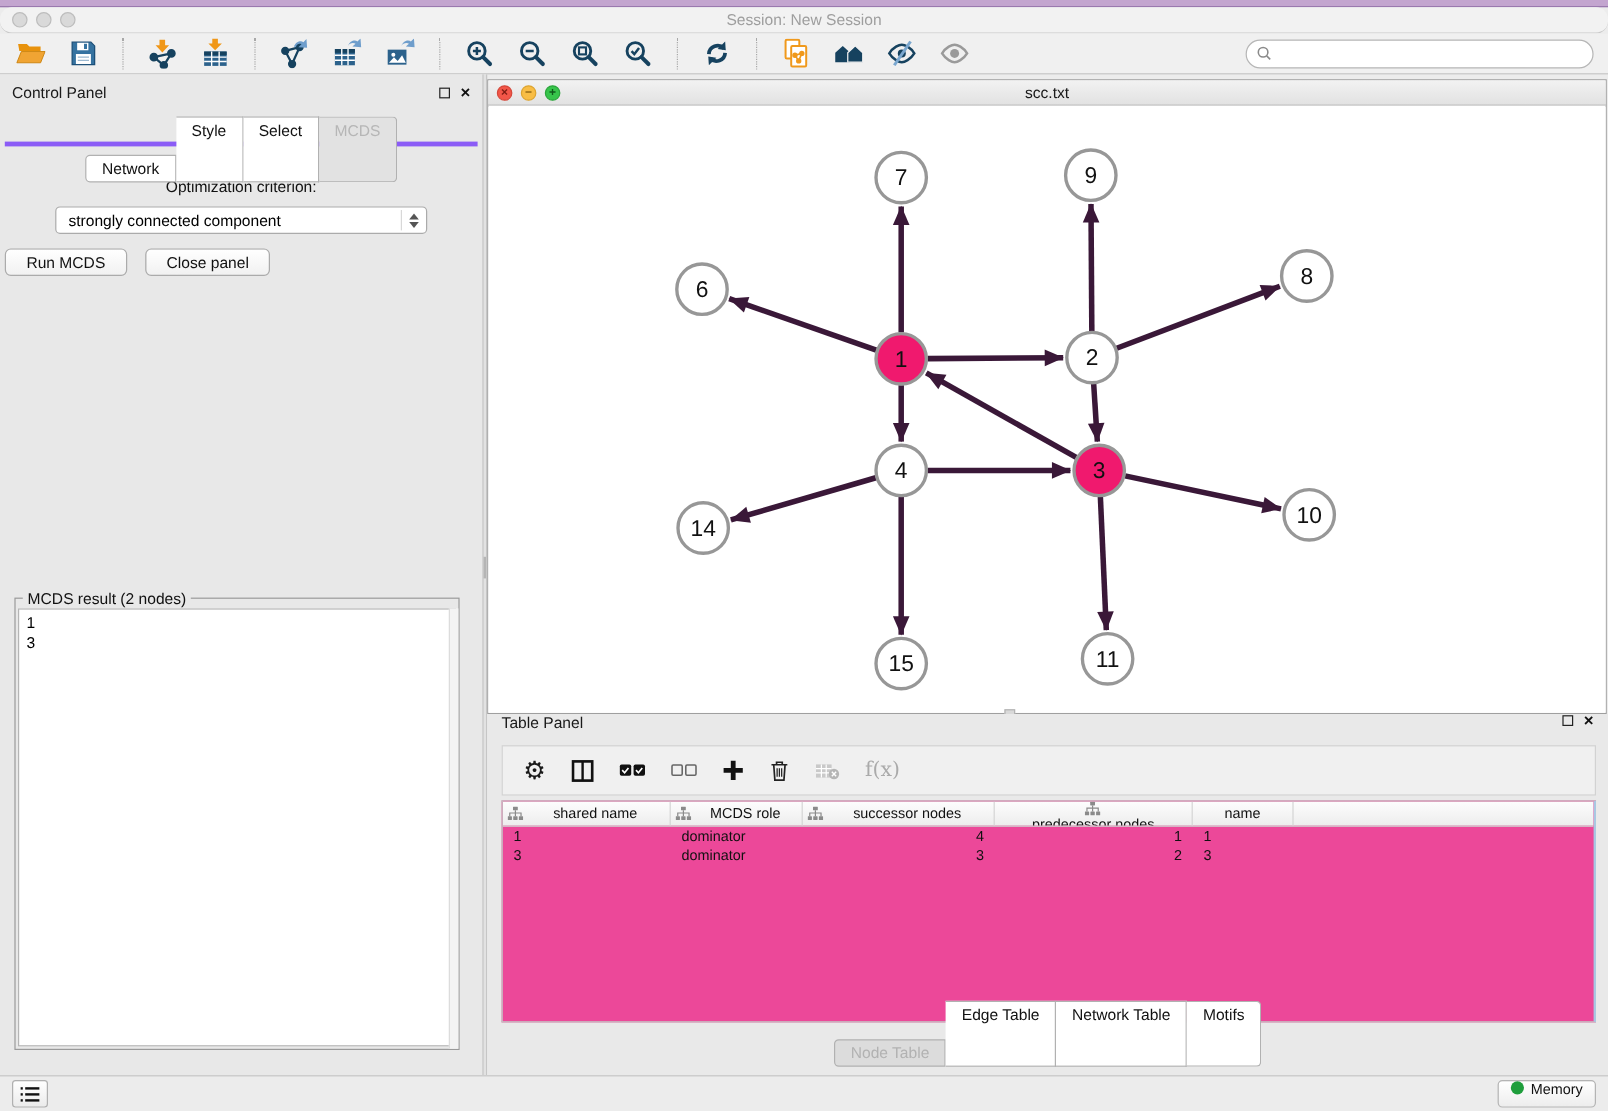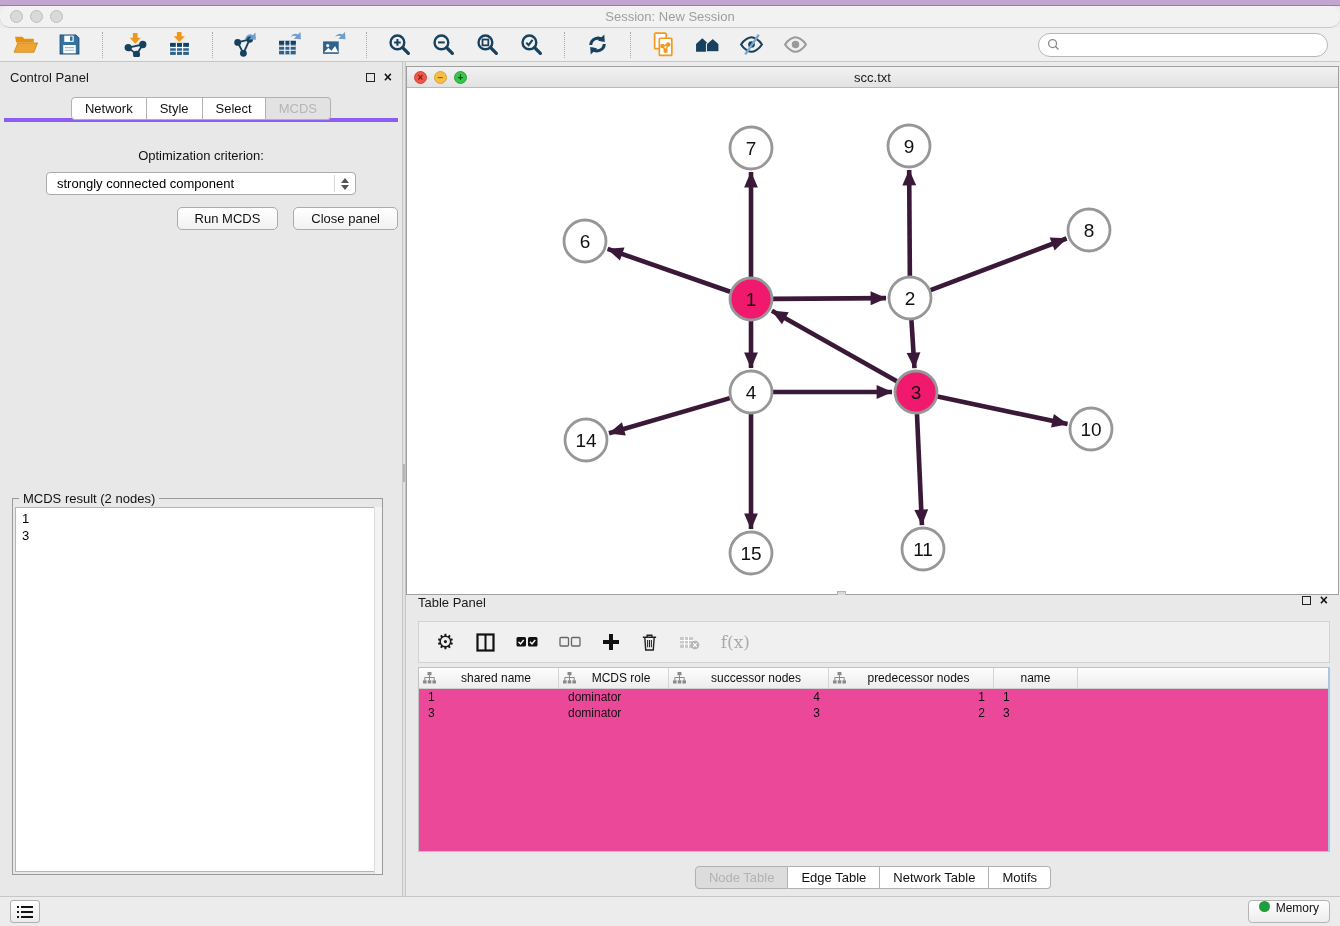--- a/index.html
+++ b/index.html
@@ -22,31 +22,31 @@
   .searchbox input { border:none; outline:none; flex:1; font-size:12px; background:transparent; }
 
   
   .control-panel { position:absolute; left:0; top:62px; width:402px; height:834px; background:#e8e8e8; }
   .cp-header { position:absolute; top:0; left:0; width:100%; height:30px; display:flex; align-items:center; padding:0 10px; font-size:13px; color:#1a1a1a; }
   .panel-icons { margin-left:auto; display:flex; align-items:center; gap:9px; }
   .float-box { width:9px; height:9px; border:1.5px solid #222; display:inline-block; }
   .close-x { font-size:14px; font-weight:bold; color:#111; line-height:10px; }
   .seg-group { display:inline-flex; }
   .seg { background:#fff; border:1px solid #b1b1b1; border-left-width:0; padding:3px 13px; font-size:13px; color:#111; white-space:nowrap; }
-  .seg:first-child { border-left-width:1px; border-radius:4px 0 0 4px; }
+  .seg:first-child { border-left-width:1px; border-radius:4px 0 0 4px;margin-top:32px; }
   .seg:last-child { border-radius:0 4px 4px 0; }
   .seg.active { background:#e2e2e2; color:#b6b6b6; }
   .cp-tabs { position:absolute; top:35px; left:0; width:100%; display:flex; justify-content:center; z-index:2; }
   .cp-content { position:absolute; top:56px; left:4px; right:4px; bottom:12px; border-top:4px solid #8b5cf6; }
   .opt-label { margin-top:26px; text-align:center; font-size:13px; color:#111; }
   .criterion { margin:9px auto 0 auto; width:310px; height:23px; background:#fff; border:1px solid #ababab; border-radius:4px; display:flex; align-items:center; padding:0 6px 0 10px; font-size:13px; }
   .stepper { margin-left:auto; display:flex; flex-direction:column; gap:2px; align-items:center; padding-left:6px; border-left:1px solid #d8d8d8; height:17px; justify-content:center; }
   .tri-up { width:0; height:0; border-left:4px solid transparent; border-right:4px solid transparent; border-bottom:5px solid #555; }
   .tri-dn { width:0; height:0; border-left:4px solid transparent; border-right:4px solid transparent; border-top:5px solid #555; }
-  .cp-buttons { margin-top:12px; display:flex; justify-content:flex-end; gap:15px; }
+  .cp-buttons { margin-top:12px; display:flex; justify-content:flex-start; gap:15px; }
   .btn { background:linear-gradient(#ffffff,#f1f1f1); border:1px solid #ababab; border-radius:5px; padding:3px 17px; font-size:13px; color:#111; }
   .result-group { position:absolute; left:8px; top:376px; width:371px; height:377px; border:1px solid #9a9a9a; }
   .result-legend { position:absolute; left:6px; top:-8px; background:#e8e8e8; padding:0 4px; font-size:13px; color:#111; }
   .result-inner { position:absolute; left:2px; right:2px; top:8px; bottom:2px; background:#fff; border:1px solid #b5b5b5; font-size:13px; line-height:17px; padding:2px 6px; }
   .result-scroll { position:absolute; right:0; top:0; bottom:0; width:8px; background:#f3f3f3; border-left:1px solid #dcdcdc; }
 
   
   .v-splitter { position:absolute; left:402px; top:62px; width:4px; height:834px; background:#e2e2e2; border-left:1px solid #c6c6c6; border-right:1px solid #c6c6c6; }
   .v-handle { position:absolute; left:0; top:402px; width:2px; height:18px; background:#b5b5b5; }
 
@@ -433,21 +433,21 @@
                 <svg width="13" height="12" viewBox="0 0 13 12">
                   <rect x="4.5" y="0" width="4" height="3.2" rx="0.5" fill="#8a8a8a"></rect>
                   <rect x="0" y="8.2" width="3.6" height="3.2" rx="0.5" fill="#8a8a8a"></rect>
                   <rect x="4.7" y="8.2" width="3.6" height="3.2" rx="0.5" fill="#8a8a8a"></rect>
                   <rect x="9.4" y="8.2" width="3.6" height="3.2" rx="0.5" fill="#8a8a8a"></rect>
                   <path d="M6.5 3.2v2.3M1.8 8.2V5.5h9.4v2.7M6.5 5.5v2.7" stroke="#8a8a8a" stroke-width="1" fill="none"></path>
                 </svg>
               </span>
               <span class="th-label">successor nodes</span>
             </div>
-            <div class="th" style="width: 165px;">
+            <div class="th" style="width: 165px; flex-direction: column;">
               <span class="tree-icon">
                 <svg width="13" height="12" viewBox="0 0 13 12">
                   <rect x="4.5" y="0" width="4" height="3.2" rx="0.5" fill="#8a8a8a"></rect>
                   <rect x="0" y="8.2" width="3.6" height="3.2" rx="0.5" fill="#8a8a8a"></rect>
                   <rect x="4.7" y="8.2" width="3.6" height="3.2" rx="0.5" fill="#8a8a8a"></rect>
                   <rect x="9.4" y="8.2" width="3.6" height="3.2" rx="0.5" fill="#8a8a8a"></rect>
                   <path d="M6.5 3.2v2.3M1.8 8.2V5.5h9.4v2.7M6.5 5.5v2.7" stroke="#8a8a8a" stroke-width="1" fill="none"></path>
                 </svg>
               </span>
               <span class="th-label">predecessor nodes</span>

